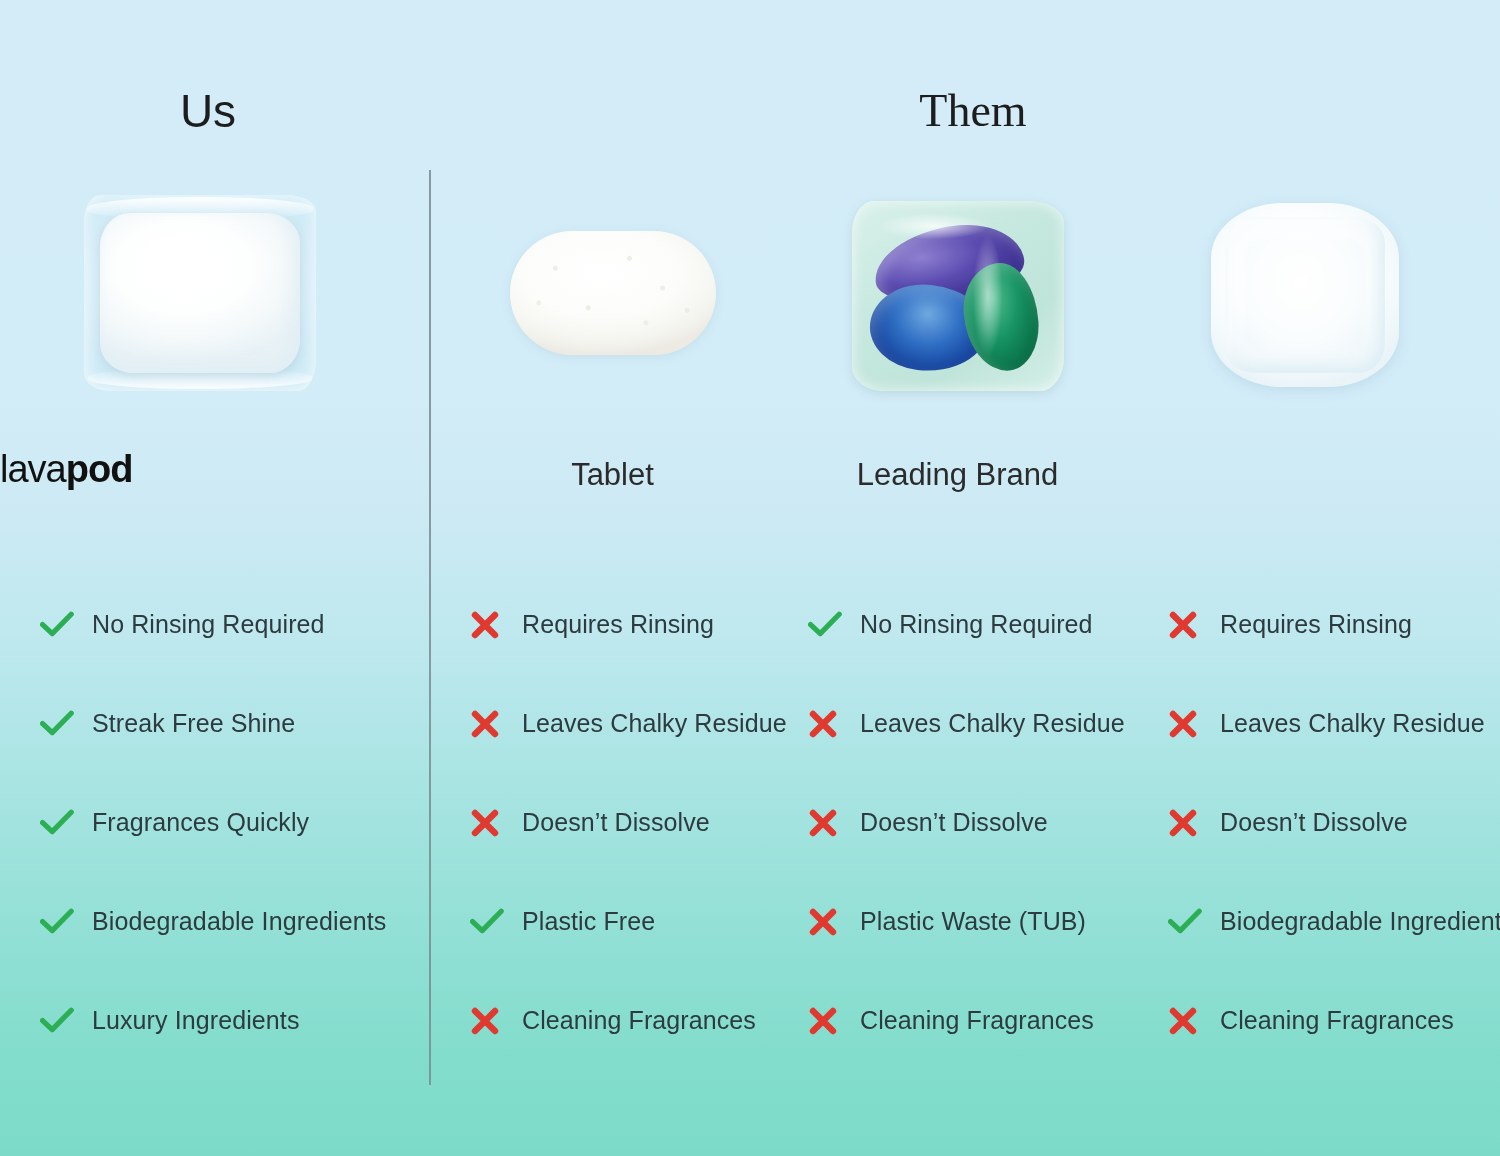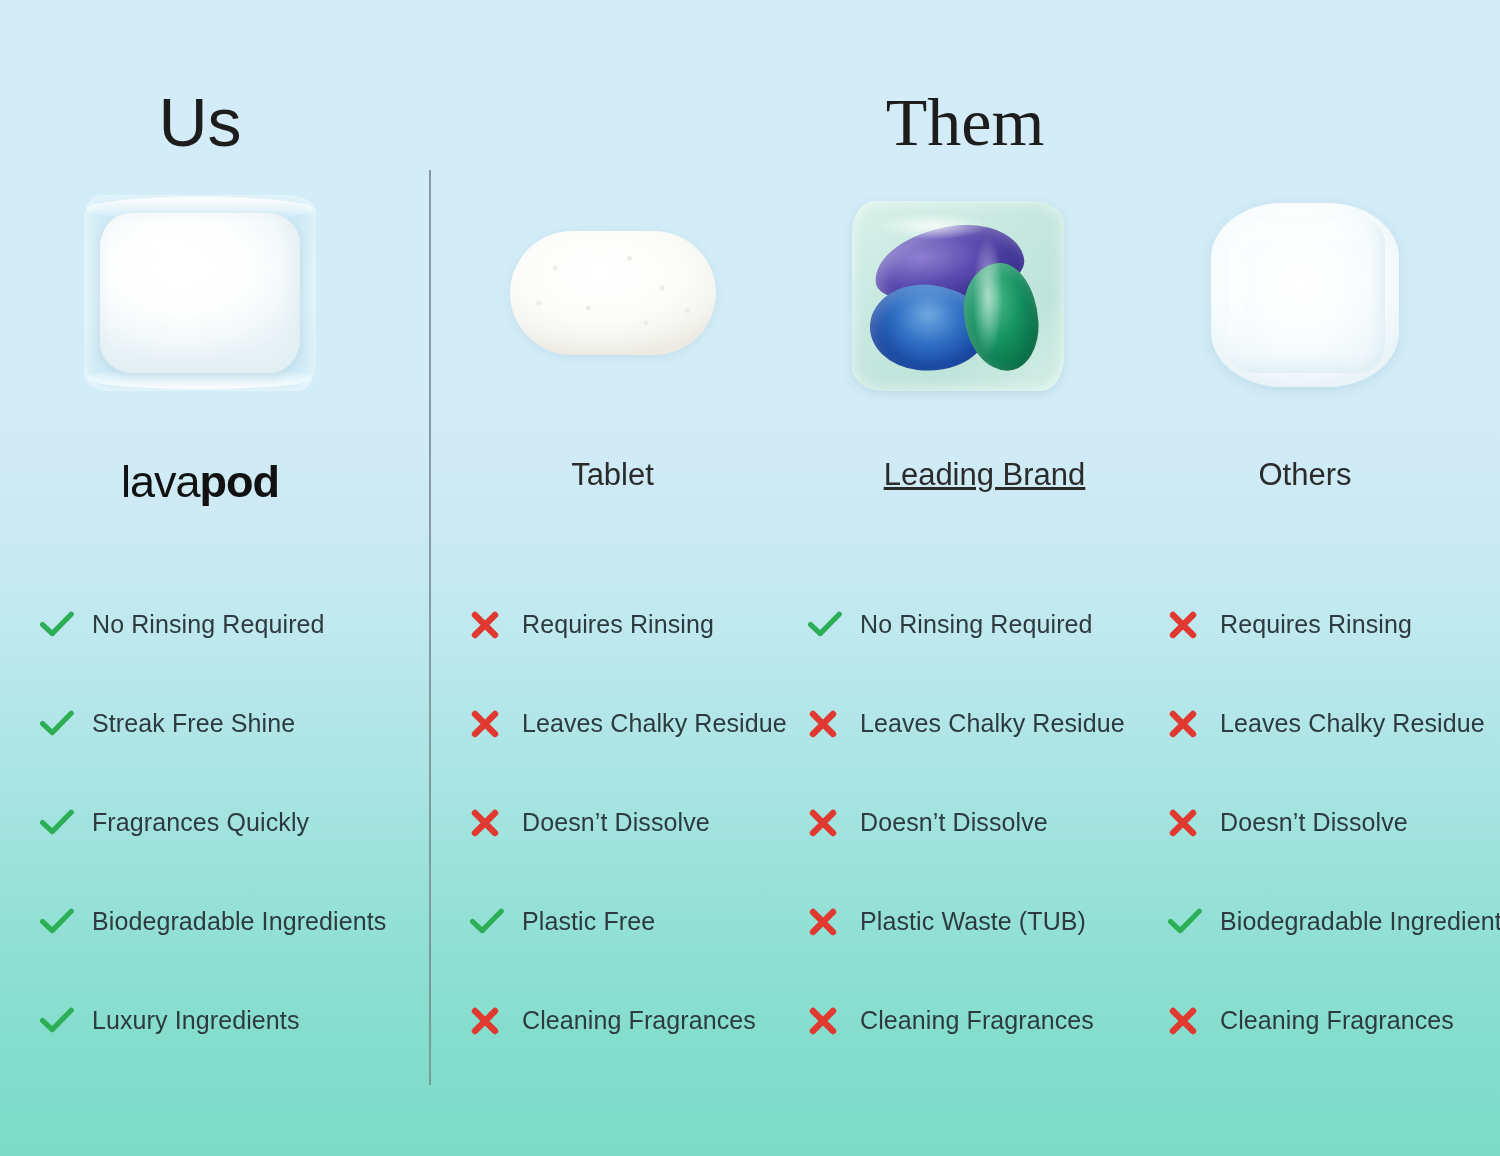--- a/index.html
+++ b/index.html
@@ -24,26 +24,27 @@
       #bde8ee 56%,
       #a8e4e2 68%,
       #93e0d6 80%,
       #84ddcd 90%,
       #7cdbc8 100%);
   }
 
   
   .heading {
     position: absolute;
-    font-size: 68px;
+    font-size: 46px;
     font-weight: 400;
     color: #1d1d1d;
     letter-spacing: 0px;
     white-space: nowrap;
     line-height: 1;
+    padding-left: 8px;
   }
   #heading-us   { left: 0;   top: 88px; width: 400px; text-align: center; }
   #heading-them { left: 430px; top: 88px; width: 1070px; text-align: center; font-family: Liberation Serif, serif; }
 
   
   #divider {
     position: absolute;
     left: 429px;
     top: 170px;
     width: 1.5px;
@@ -228,34 +229,32 @@
     position: absolute;
     top: 450px;
     font-size: 31px;
     font-weight: 400;
     color: #2b2b2b;
     text-align: center;
     white-space: nowrap;
     margin-top: 7px;
   }
   #label-tablet  { left: 440px; width: 345px; }
-  #label-leading { left: 812px; width: 345px; text-decoration: underline; }
+  #label-leading { left: 785px; width: 345px; }
   #label-others  { left: 1130px; width: 350px; }
 
   #logo-lavapod {
     position: absolute;
     left: 0;
     top: 448px;
     width: 400px;
-    text-align: center;
-    font-size: 45px;
+    font-size: 38px;
     color: #111111;
     letter-spacing: -1px;
     white-space: nowrap;
-    margin-top: 8px;
   }
   #logo-lavapod .lava {
     font-weight: 300;
   }
   #logo-lavapod .pod {
     font-weight: 700;
   }
 
   
   .col {
@@ -335,21 +334,20 @@
         <div class="core"></div>
       </div>
     </div>
   </div>
 
   <div id="logo-lavapod">
     <span class="lava">lava</span><span class="pod">pod</span>
   </div>
   <div class="product-label" id="label-tablet">Tablet</div>
   <div class="product-label" id="label-leading">Leading Brand</div>
-  <div class="product-label" id="label-others">Others</div>
 
   <div class="col" id="col-lavapod">
       <div class="feature-row">
         <span class="feature-icon">
           <svg width="34" height="28" viewBox="0 0 34 28" aria-hidden="true">
             <path d="M2.6 13.6 L12.2 22.6 L31.2 3.2" fill="none" stroke="#2CAE55" stroke-width="5.2" stroke-linecap="round" stroke-linejoin="round"></path>
           </svg>
         </span>
         <span class="feature-text">No Rinsing Required</span>
       </div>

